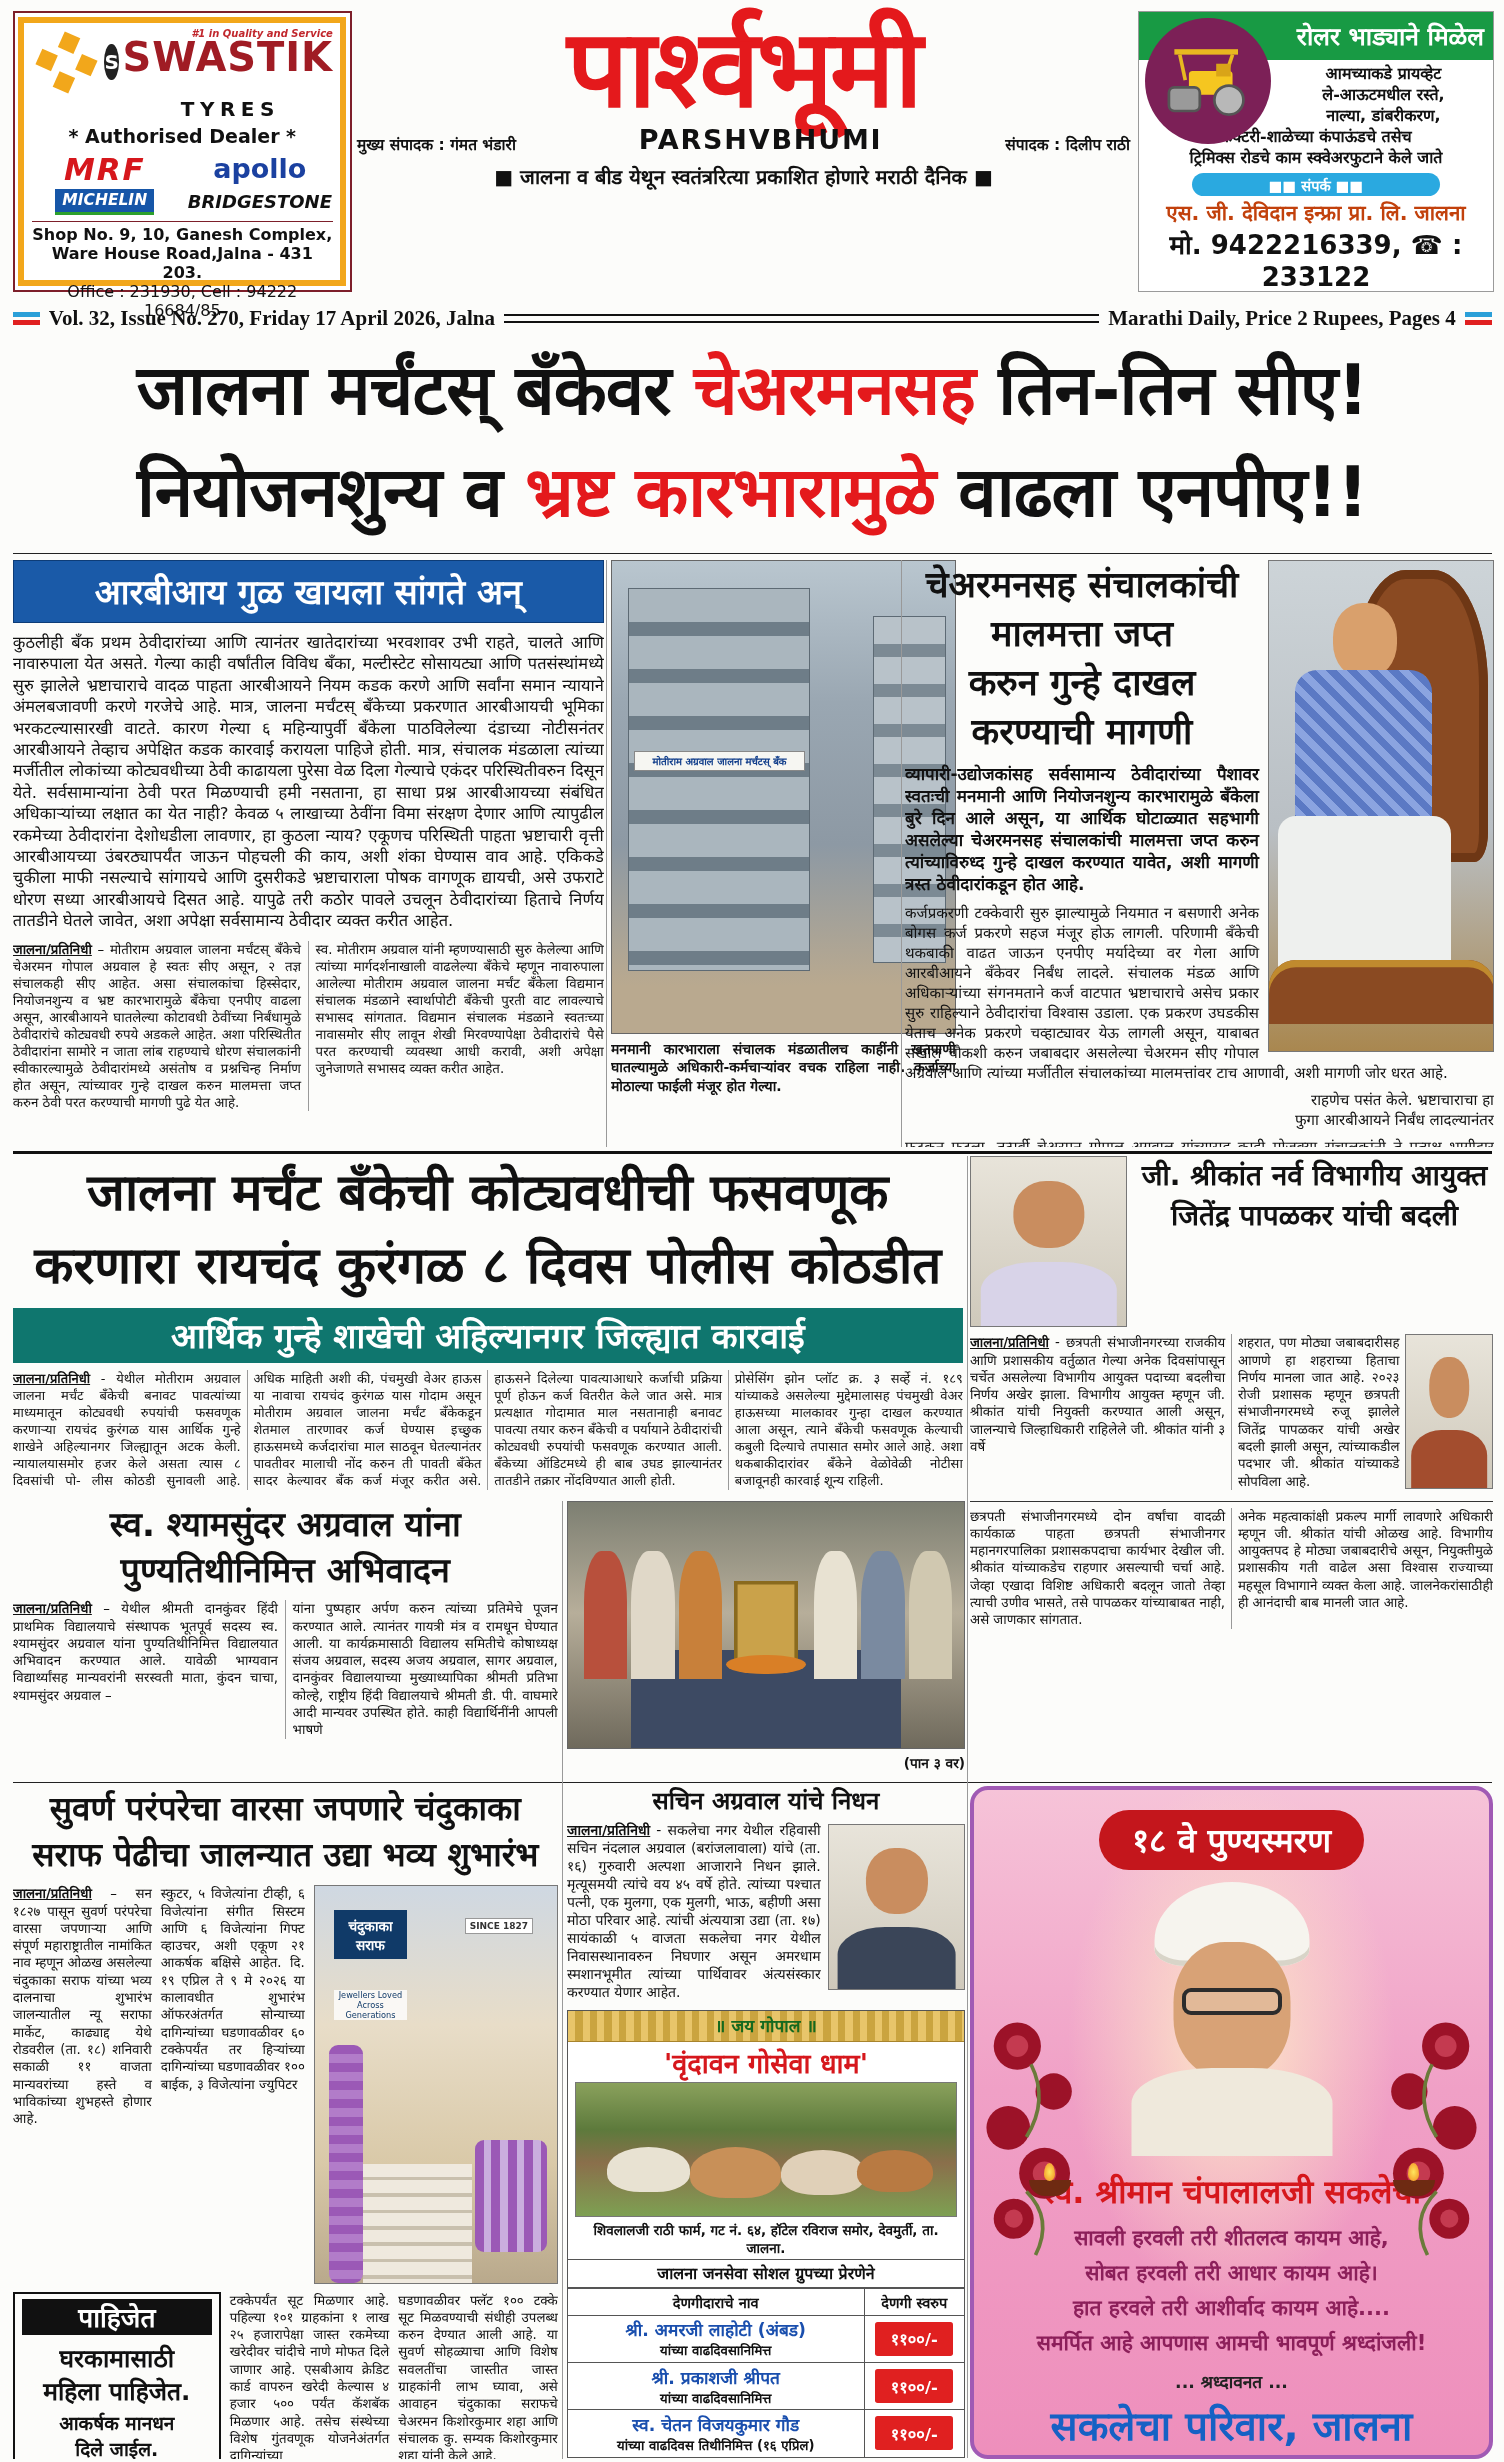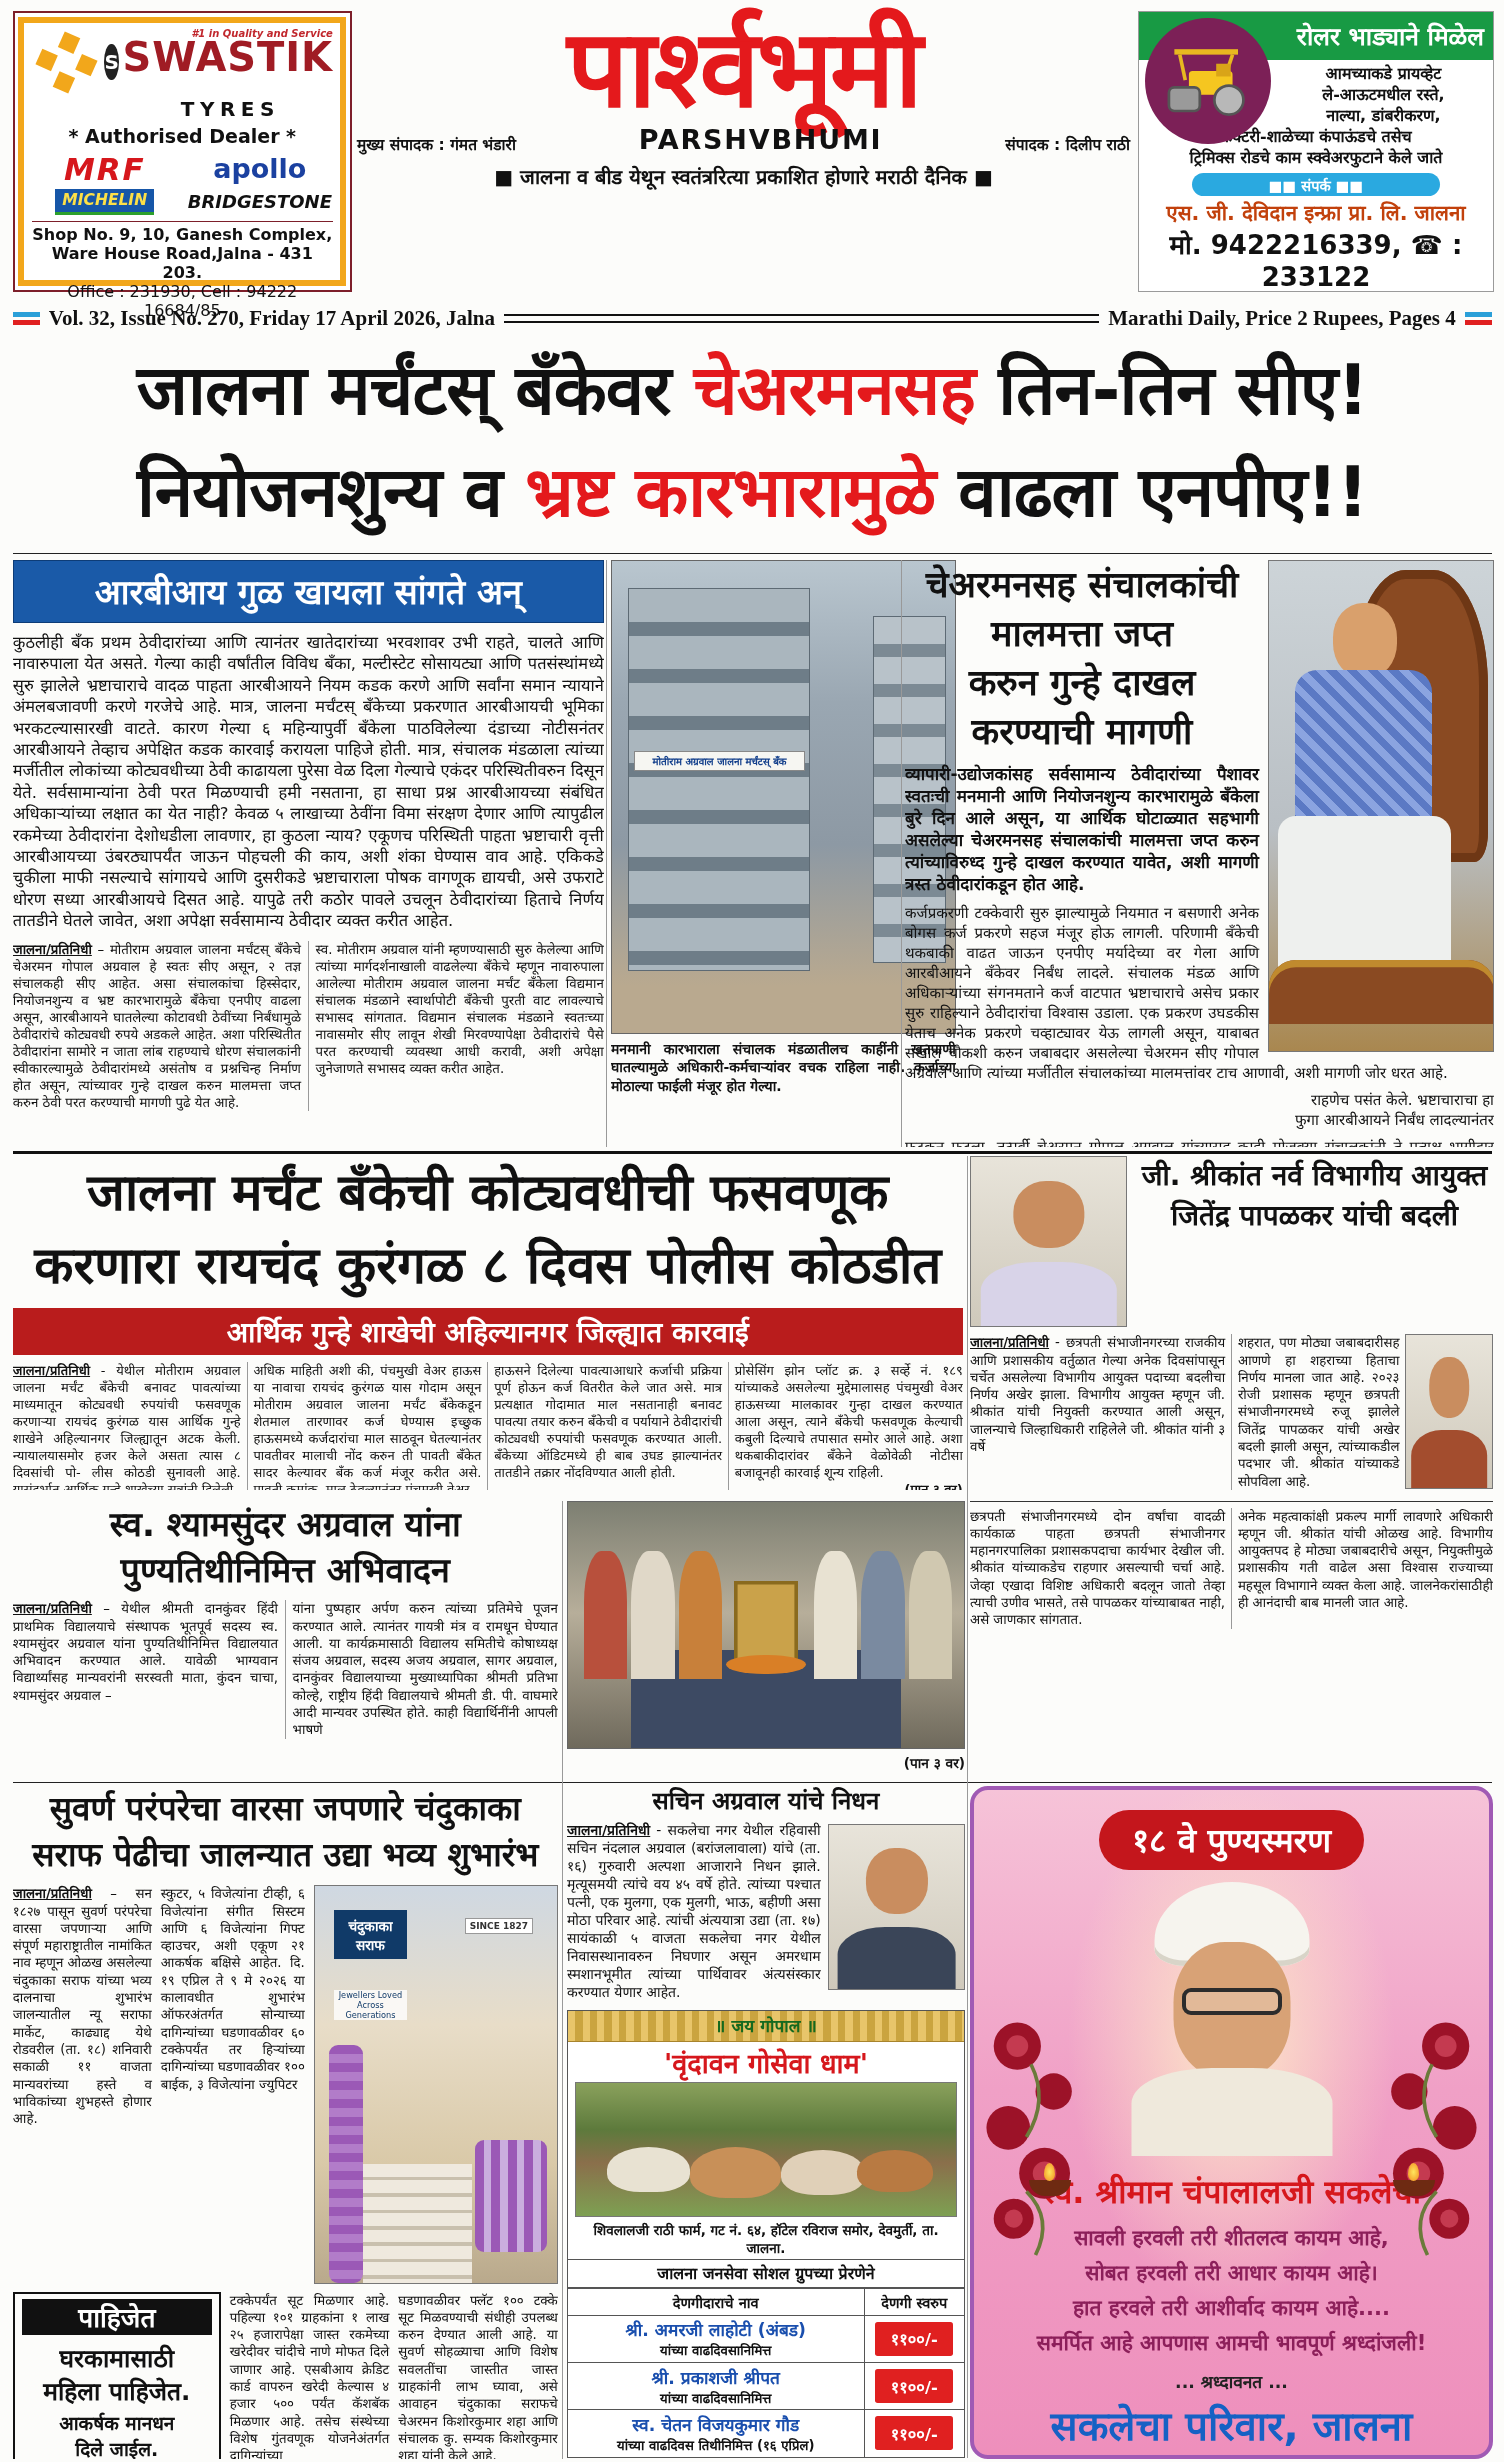--- a/index.html
+++ b/index.html
@@ -14,21 +14,21 @@
   .ad-swastik { left:12.8px; top:11px; width:339px; height:281px; border:2.7px solid #7d1f2a; background:#fff; padding:3.6px; }
   .ad-swastik .inner { border:6.4px solid #f2a71b; height:100%; padding:5.5px 7.3px 3.6px; display:flex; flex-direction:column; align-items:center; }
   .sw-logo-row { display:flex; align-items:flex-start; width:100%; justify-content:center; gap:3.6px; }
   .sw-tag { color:#c1272d; font-style:italic; font-weight:bold; font-size:10px; align-self:flex-end; }
   .sw-name { color:#a01c24; font-weight:800; font-size:40px; line-height:36px; letter-spacing:0.9px; }
   .sw-tyres { color:#111; font-weight:800; font-size:20px; letter-spacing:5.5px; text-align:right; width:100%; padding-right:53px; line-height:18px; }
   .sw-dealer { font-weight:bold; font-size:19px; margin-top:7.3px; }
   .sw-brands { width:100%; margin-top:3.6px; display:grid; grid-template-columns:1fr 1fr; gap:1.8px 9px; align-items:center; justify-items:center; }
   .b-mrf { color:#d6171c; font-weight:800; font-size:31px; font-style:italic; letter-spacing:1.8px; }
   .b-apollo { color:#1b41a0; font-weight:800; font-size:27px; }
-  .b-michelin { background:#1656a8; color:#fde047; font-weight:800; font-style:italic; font-size:15.5px; padding:2.7px 7.3px; border-bottom:3.6px solid #2ca02c; }
+  .b-michelin { background:#1656a8; color:#ffffff; font-weight:800; font-style:italic; font-size:15.5px; padding:2.7px 7.3px; border-bottom:3.6px solid #2ca02c; }
   .b-bridgestone { color:#111; font-weight:800; font-style:italic; font-size:18px; }
   .sw-addr { border-top:1.8px solid #7d1f2a; width:100%; margin-top:5.5px; padding-top:3.6px; text-align:center; font-weight:bold; font-size:16px; line-height:19px; }
   .sw-addr .office { font-weight:normal; }
 
   .masthead { left:357px; top:14.6px; width:773px; text-align:center; }
   .mast-title { color:#e4191c; font-weight:800; font-size:108px; line-height:108px; letter-spacing:-2.7px; white-space:nowrap; }
   .mast-row { display:flex; justify-content:space-between; align-items:flex-end; margin-top:1.8px; }
   .mast-ed { font-weight:bold; font-size:15.5px; }
   .mast-en { font-weight:800; font-size:27px; letter-spacing:1.8px; }
   .mast-tagline { font-weight:bold; font-size:20px; margin-top:7.3px; }
@@ -75,21 +75,21 @@
   .chair-back { position:absolute; right:5.5px; top:9px; width:137px; height:292px; border-radius:40% 40% 10% 10%; background:#8a4a22; box-shadow:inset 0 0 0 9px #6e3715; }
   .man-head { position:absolute; left:64px; top:42px; width:64px; height:75px; border-radius:46%; background:#d9a06c; }
   .man-body { position:absolute; left:25.5px; top:109px; width:137px; height:155px; border-radius:22px 22px 0 0; background:repeating-linear-gradient(45deg,#5b79c4 0 7.3px,#8ba4e0 7.3px 14.6px); }
   .man-legs { position:absolute; left:9px; top:255px; width:173px; height:173px; background:#eef0ee; border-radius:18px; }
   .chair-arm { position:absolute; left:0; bottom:27px; width:226px; height:64px; background:#8a4a22; border-radius:27px 27px 0 0; box-shadow:inset 0 7.3px 0 #c08a2e; }
   .colC .intro { font-weight:bold; font-size:17px; line-height:22px; }
   .colC .body { margin-top:7.3px; font-size:15px; line-height:20px; }
 
   .storyM { left:12.8px; top:1156px; width:950px; height:334px; overflow:hidden; }
   .storyM h1 { font-size:51px; line-height:73px; font-weight:800; text-align:center; }
-  .red-bar { background:#b91c1c; color:#fff; font-weight:800; font-size:28px; text-align:center; padding:4.6px 0; margin-top:5.5px; }
+  .red-bar { background:#0f766e; color:#fff; font-weight:800; font-size:34px; text-align:center; padding:4.6px 0; margin-top:5.5px; }
   .storyM .cols4 { margin-top:7.3px; column-count:4; column-gap:12.8px; column-rule:0.9px solid #999; font-size:13px; line-height:17px; }
 
   .storyS { left:970px; top:1156px; width:523px; height:334px; overflow:hidden; }
   .storyS .tophead { display:flex; gap:9px; }
   .portrait { border:0.9px solid #777; position:relative; overflow:hidden; background:linear-gradient(180deg,#e8e4da,#cfc9bb); flex:none; }
   .p-head { position:absolute; left:50%; transform:translateX(-50%); top:14%; width:46%; height:40%; border-radius:46%; background:#c98d5f; }
   .p-body { position:absolute; left:50%; transform:translateX(-50%); bottom:-4%; width:88%; height:42%; border-radius:40% 40% 0 0; background:#8e9bb0; }
   .storyS h2 { font-size:28px; line-height:40px; font-weight:800; text-align:center; }
   .storyS .cols2 { margin-top:7.3px; column-count:2; column-gap:12.8px; column-rule:0.9px solid #999; font-size:13.3px; line-height:17.3px; }
   .p-float { float:right; width:88px; height:155px; margin:0 0 3.6px 5.5px; }

